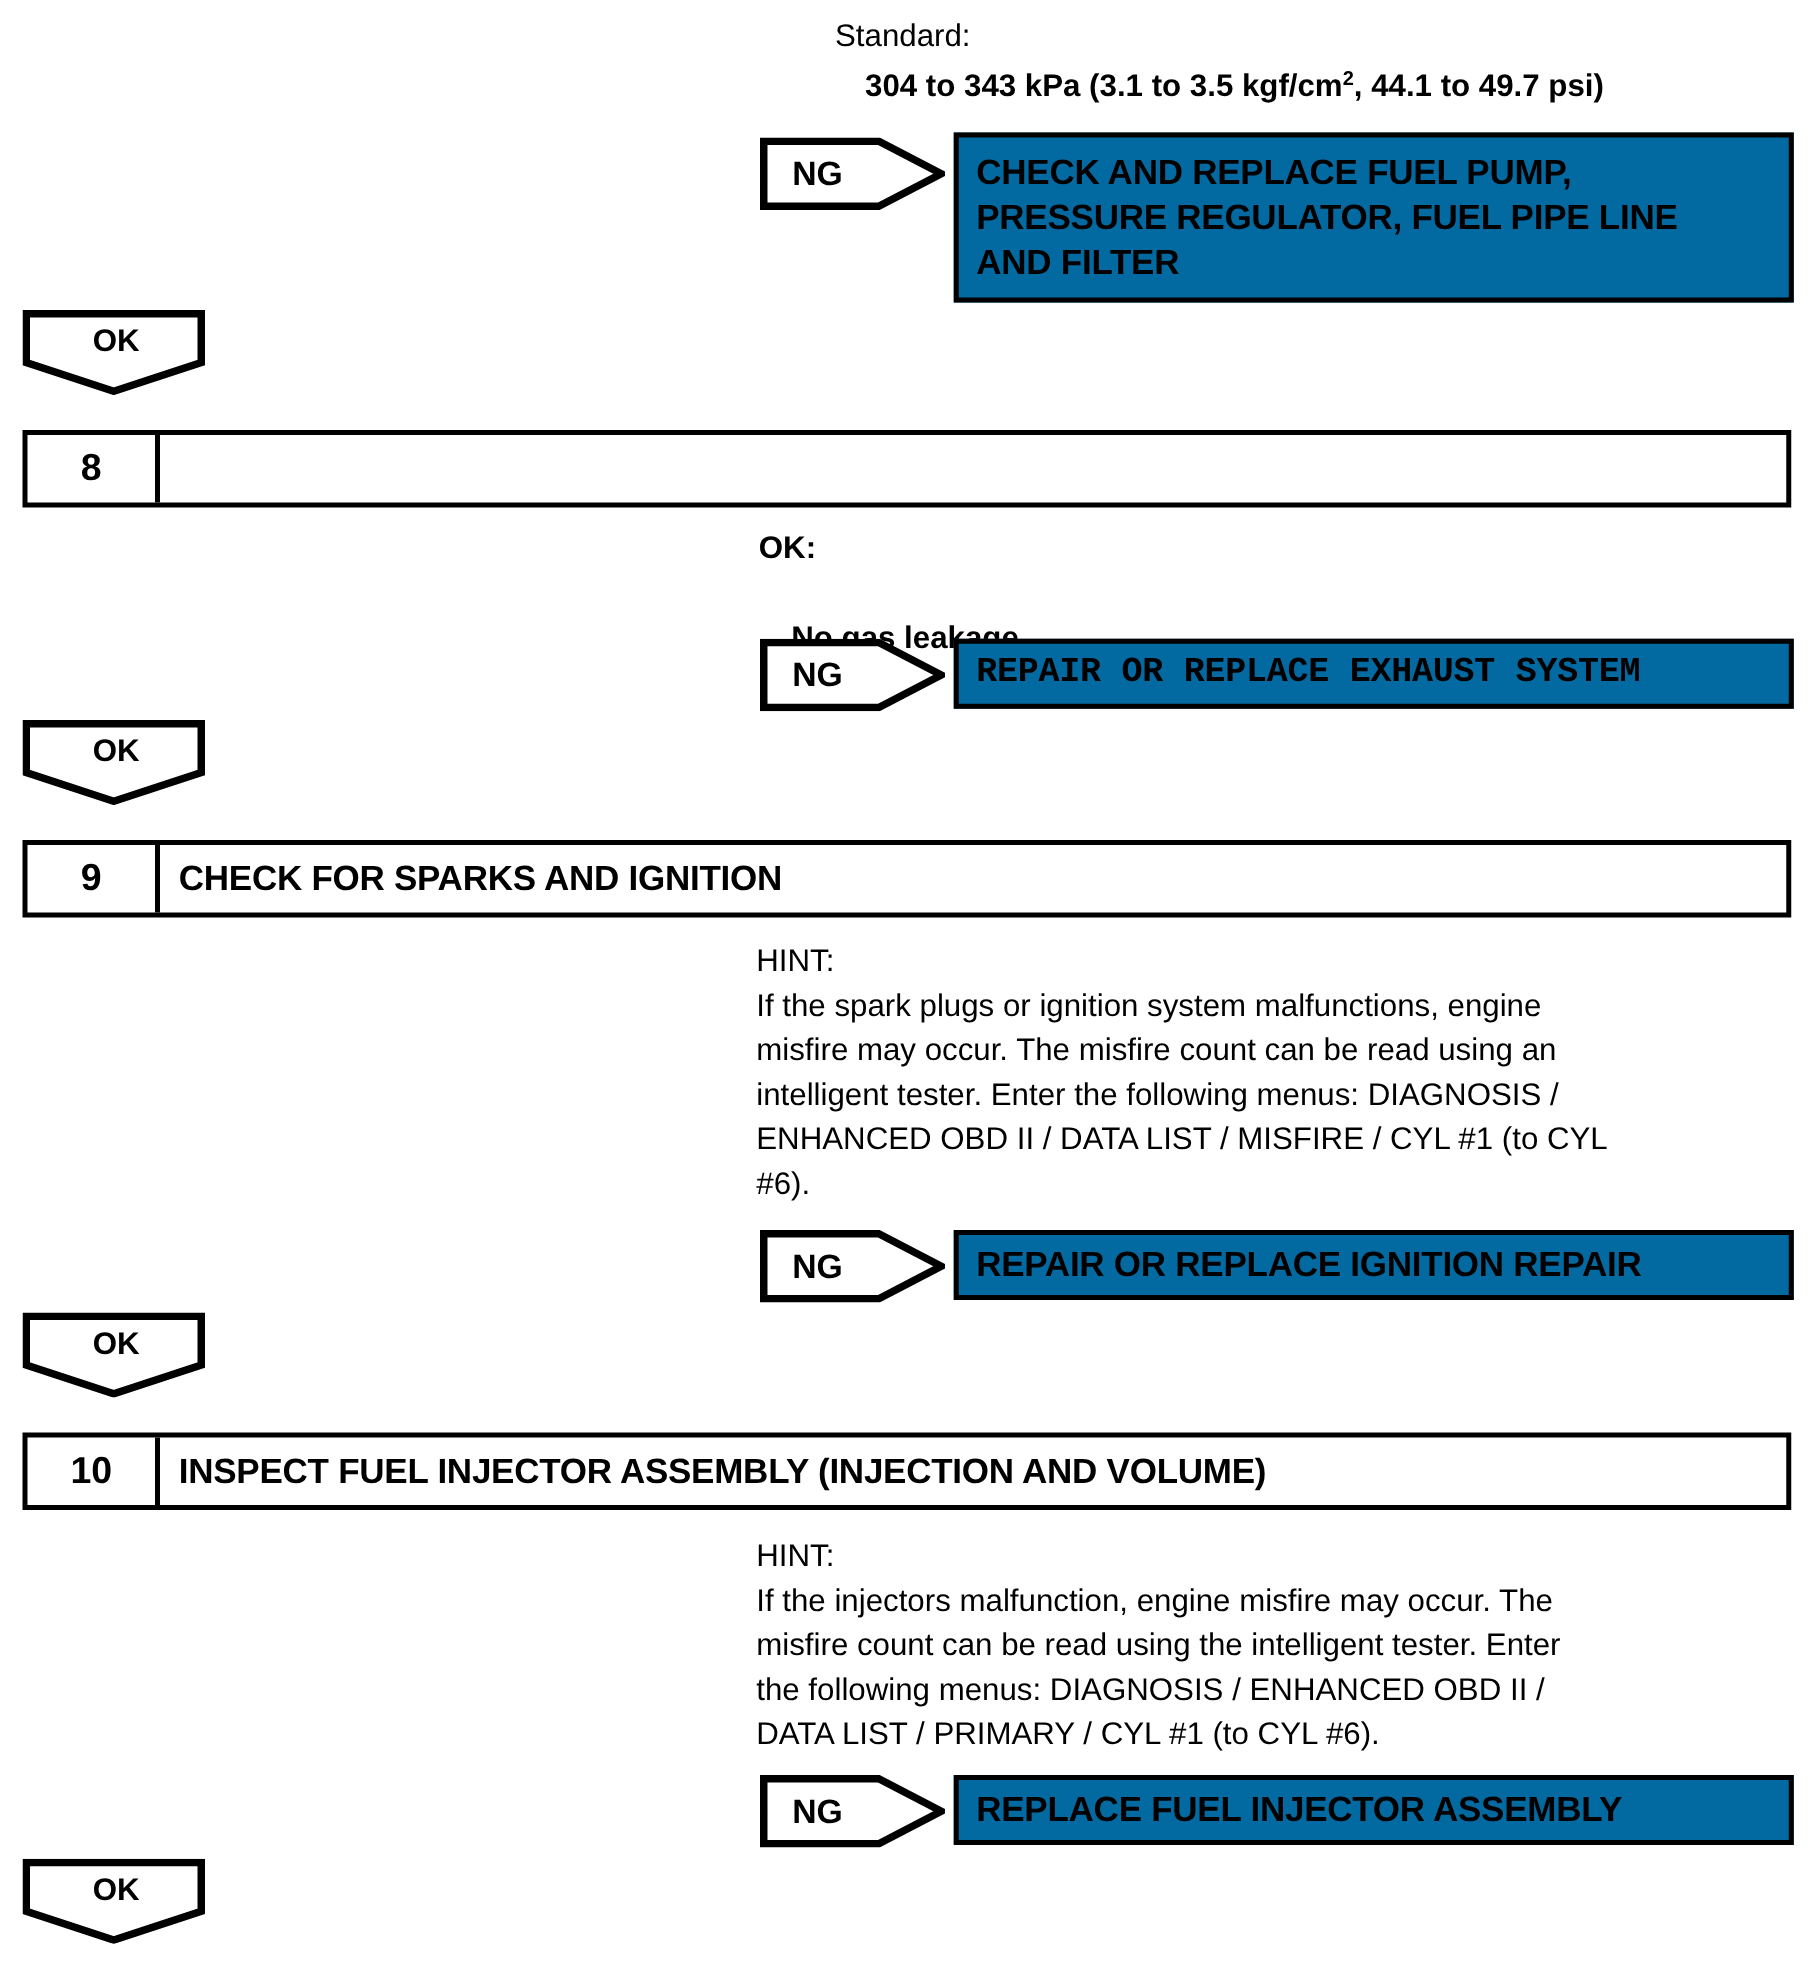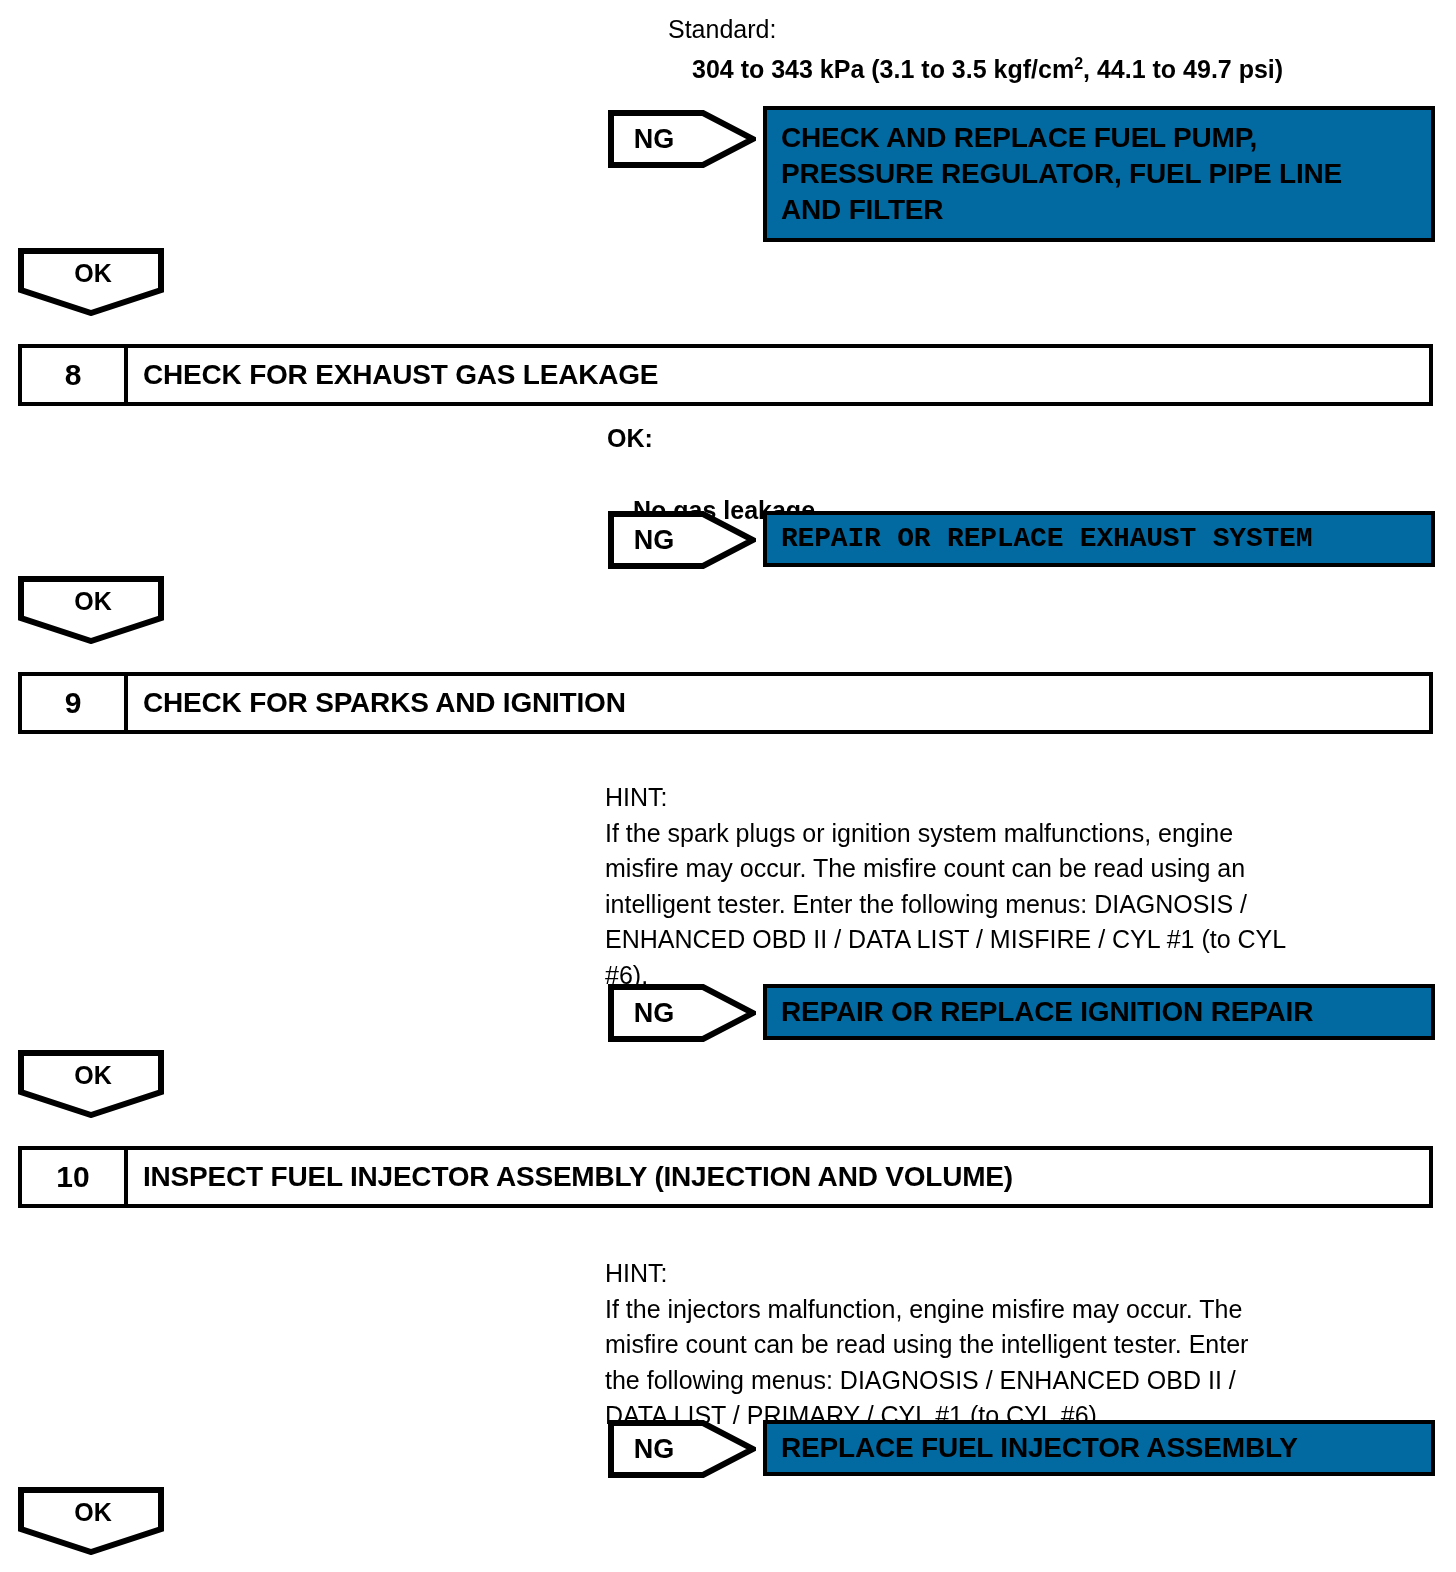--- a/index.html
+++ b/index.html
@@ -138,21 +138,20 @@
     padding-left: 26px;
     margin-top: 40px;
   }
 
   
   .hint-block {
     position: absolute;
     font-size: 25px;
     line-height: 35.5px;
     font-weight: normal;
-    margin-top: 28px;
   }
   .hint-block .hl { white-space: nowrap; }
 </style>
 </head>
 <body>
 
 <div class="abs spec-label" style="left:668px; top:14px;">Standard:</div>
 
 <div class="abs spec-value" style="left:692px; top:54px;">
   <span>304 to 343 kPa (3.1 to 3.5 kgf/cm</span><sup>2</sup><span>, 44.1 to 49.7 psi)</span>
@@ -173,21 +172,20 @@
 
 <div class="ok-pent" style="left:18px; top:248px;">
   <svg width="146" height="68" viewBox="0 0 146 68" aria-hidden="true">
     <polygon points="3,3 143,3 143,42 73,65 3,42" fill="#ffffff" stroke="#000000" stroke-width="6" stroke-linejoin="miter"></polygon>
   </svg>
   <div class="ok-label">OK</div>
 </div>
 
 <div class="step-row" style="left:18px; top:344px; width:1415px; height:62px;">
   <div class="step-num">8</div>
-  <div class="step-title">CHECK FOR EXHAUST GAS LEAKAGE</div>
 </div>
 
 <div class="abs" style="left:607px; top:422px;">
   <div class="crit-label">OK:</div>
   <div class="crit-value">No gas leakage.</div>
 </div>
 
 <div class="ng-pent" style="left:608px; top:511px;">
   <svg width="148" height="58" viewBox="0 0 148 58" aria-hidden="true">
     <polygon points="3,3 95,3 145,29 95,55 3,55" fill="#ffffff" stroke="#000000" stroke-width="6" stroke-linejoin="miter"></polygon>

